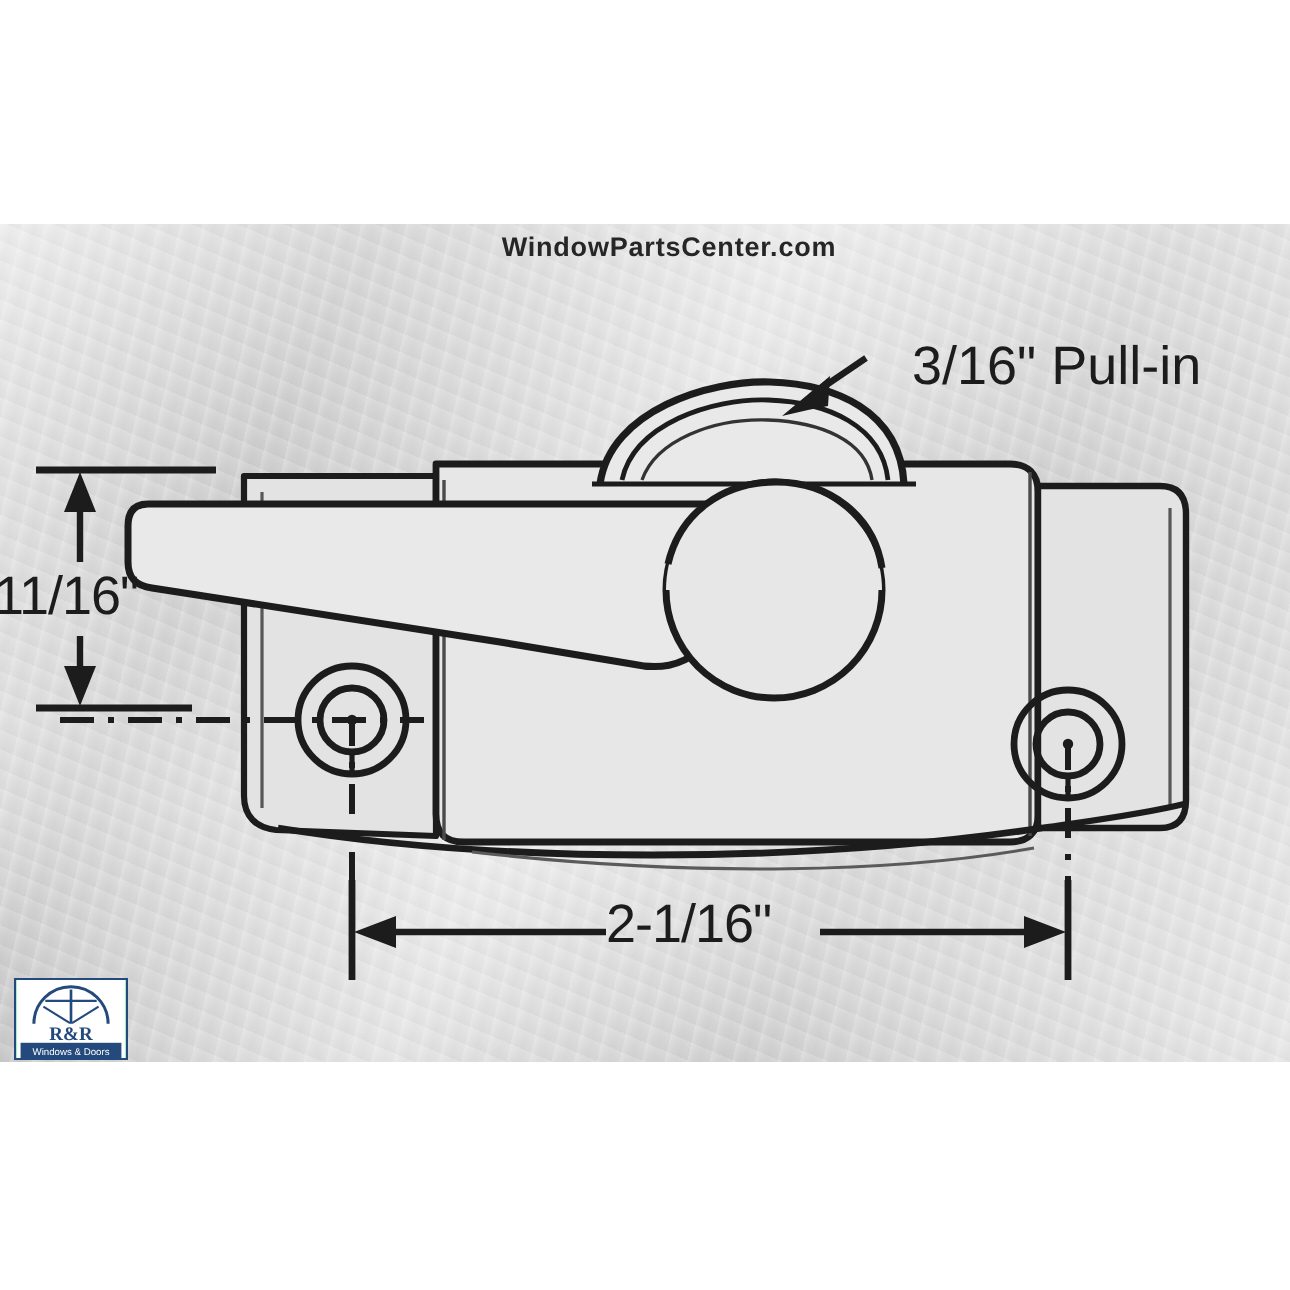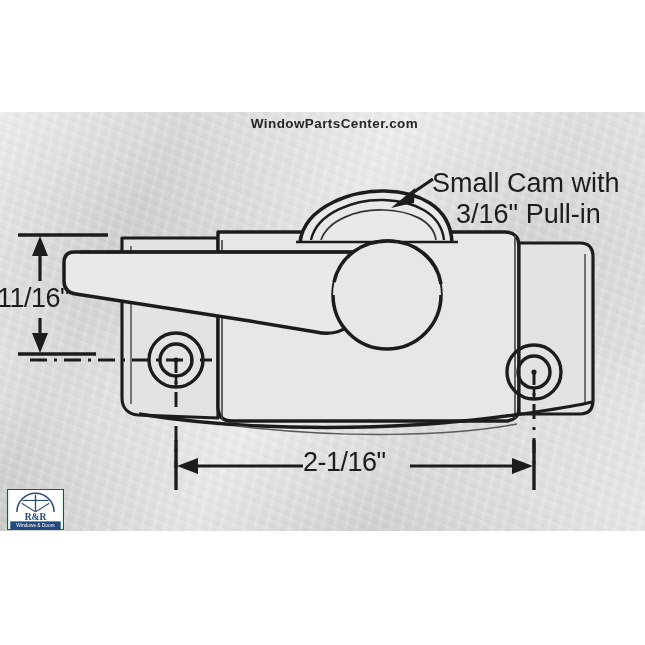--- a/index.html
+++ b/index.html
@@ -223,21 +223,20 @@
       <polygon points="391,208 415,188 414,203 404,205" fill="#1c1c1c"></polygon>
     </g>
 
   </svg>
 
   <div class="dimtext" id="dim-vert-label">11/16"</div>
 
   <div class="dimtext" id="dim-horz-label">2-1/16"</div>
 
   <div id="callout">
-    <span class="l1">Small Cam with</span>
     <span class="l2">3/16" Pull-in</span>
   </div>
 
   <div id="logo">
     <svg viewBox="0 0 57 41">
       <rect x="0" y="0" width="57" height="41" fill="#ffffff"></rect>
 
       <path d="M 9,23 A 19 19 0 0 1 48,23 L 48,24 L 9,24 Z" fill="none" stroke="#24497c" stroke-width="1.6"></path>
       <path d="M 28.5,5 L 28.5,23" stroke="#24497c" stroke-width="1.4"></path>
       <path d="M 15,11 L 42,11" stroke="#24497c" stroke-width="1.2"></path>

